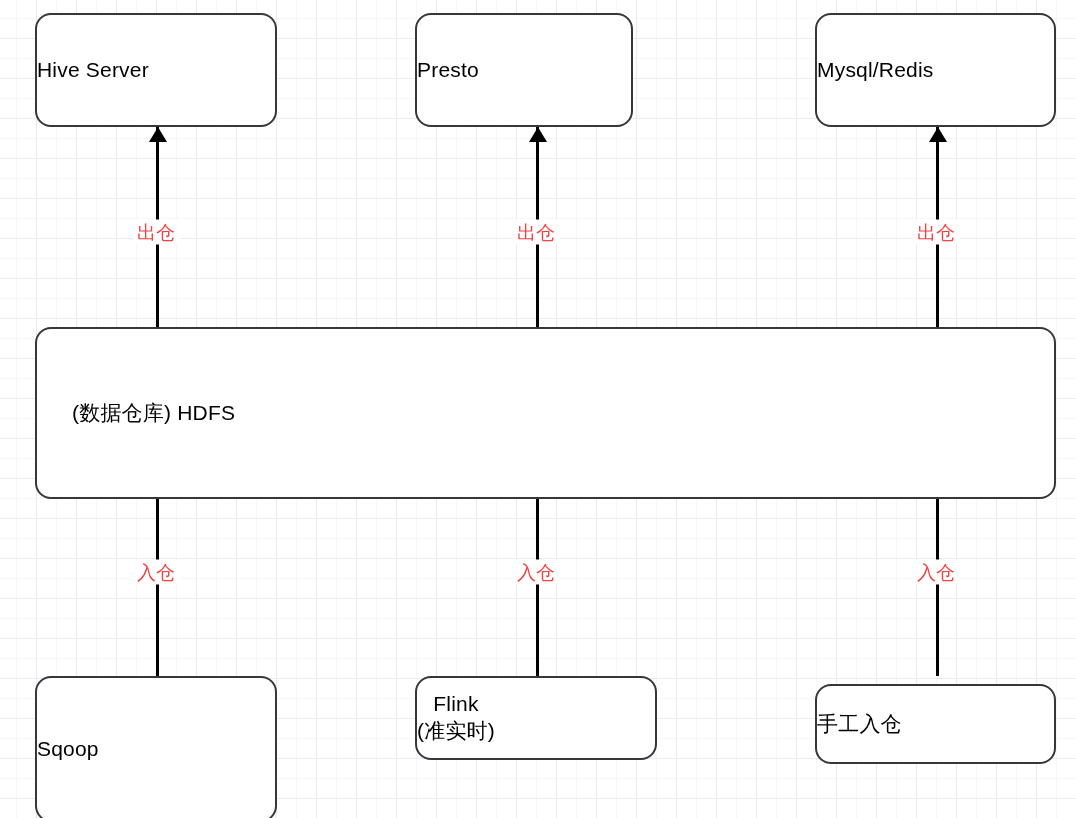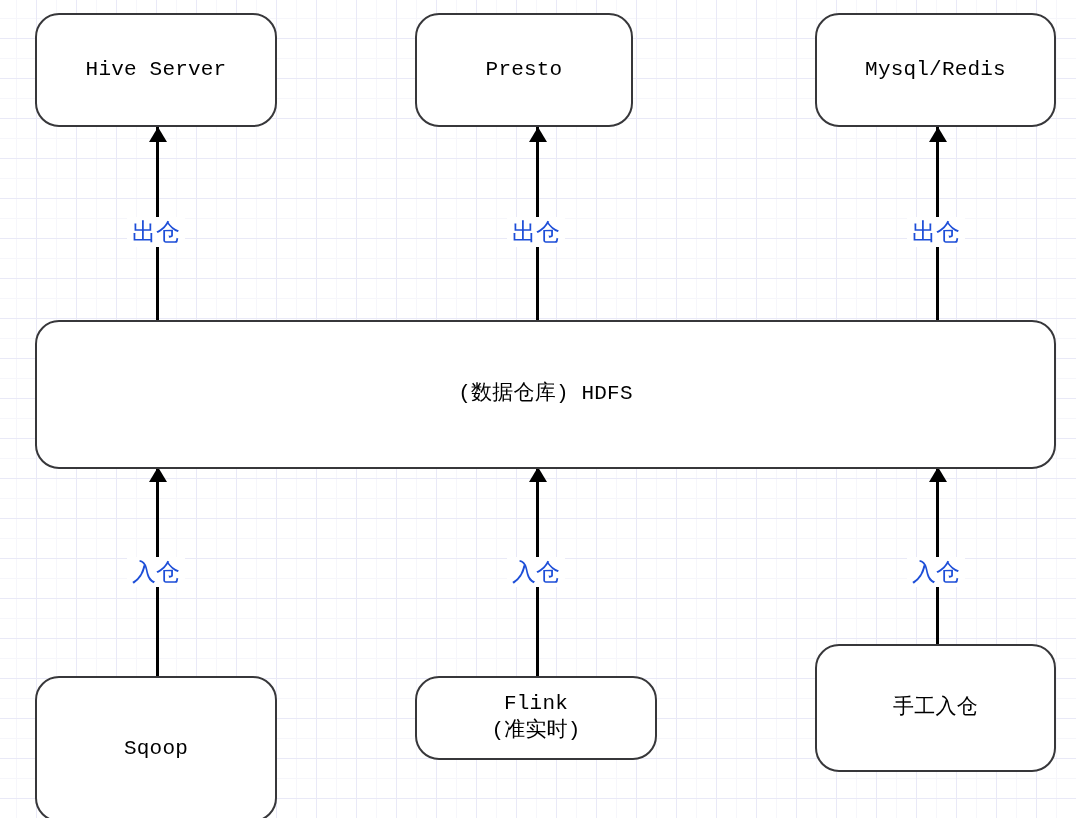--- a/index.html
+++ b/index.html
@@ -23,31 +23,29 @@
     background-position: -4px -2px, -4px -2px, -4px -2px, -4px -2px;
     font-family: "Liberation Sans", "DejaVu Sans", sans-serif;
   }
 
   
   .node {
     position: absolute;
     box-sizing: border-box;
     background: #ffffff;
     border: 2.5px solid #37373a;
-    border-radius: 24px;
+    border-radius: 16px;
     display: flex;
     align-items: center;
-    justify-content: center;
     text-align: center;
     color: #000000;
     font-size: 21px;
     line-height: 1.28;
     letter-spacing: 0.2px;
     z-index: 3;
-    font-family: Liberation Mono, monospace;
   }
   .node .line2 { display: block; }
 
   
   .edge {
     position: absolute;
     z-index: 2;
   }
   .edge-shaft {
     position: absolute;
@@ -62,22 +60,22 @@
     height: 0;
     border-left: 9px solid transparent;
     border-right: 9px solid transparent;
     border-bottom: 15px solid #000000;
     left: -7.5px;
     top: 0;
   }
   .edge-label {
     position: absolute;
     background: #ffffff;
-    color: #1d4ed8;
-    font-size: 24px;
+    color: #ef4444;
+    font-size: 19px;
     line-height: 1;
     padding: 3px 5px;
     white-space: nowrap;
     transform: translate(-50%, -50%);
     z-index: 4;
   }
 </style>
 </head>
 <body>
 
@@ -124,32 +122,32 @@
   </div>
 
   <div class="node" style="left:415px; top:13px; width:218px; height:114px;">
     <span>Presto</span>
   </div>
 
   <div class="node" style="left:815px; top:13px; width:241px; height:114px;">
     <span>Mysql/Redis</span>
   </div>
 
-  <div class="node" style="left:35px; top:320px; width:1021px; height:149px;">
+  <div class="node" style="left:35px; top:327px; width:1021px; height:172px;padding-left:35px;">
     <span>(数据仓库) HDFS</span>
   </div>
 
   <div class="node" style="left:35px; top:676px; width:242px; height:146px;">
     <span>Sqoop</span>
   </div>
 
   <div class="node" style="left:415px; top:676px; width:242px; height:84px;">
     <div>
       <span>Flink</span>
       <span class="line2">(准实时)</span>
     </div>
   </div>
 
-  <div class="node" style="left:815px; top:644px; width:241px; height:128px;">
+  <div class="node" style="left:815px; top:684px; width:241px; height:80px;">
     <span>手工入仓</span>
   </div>
 
 </div>
 
 </body></html>

